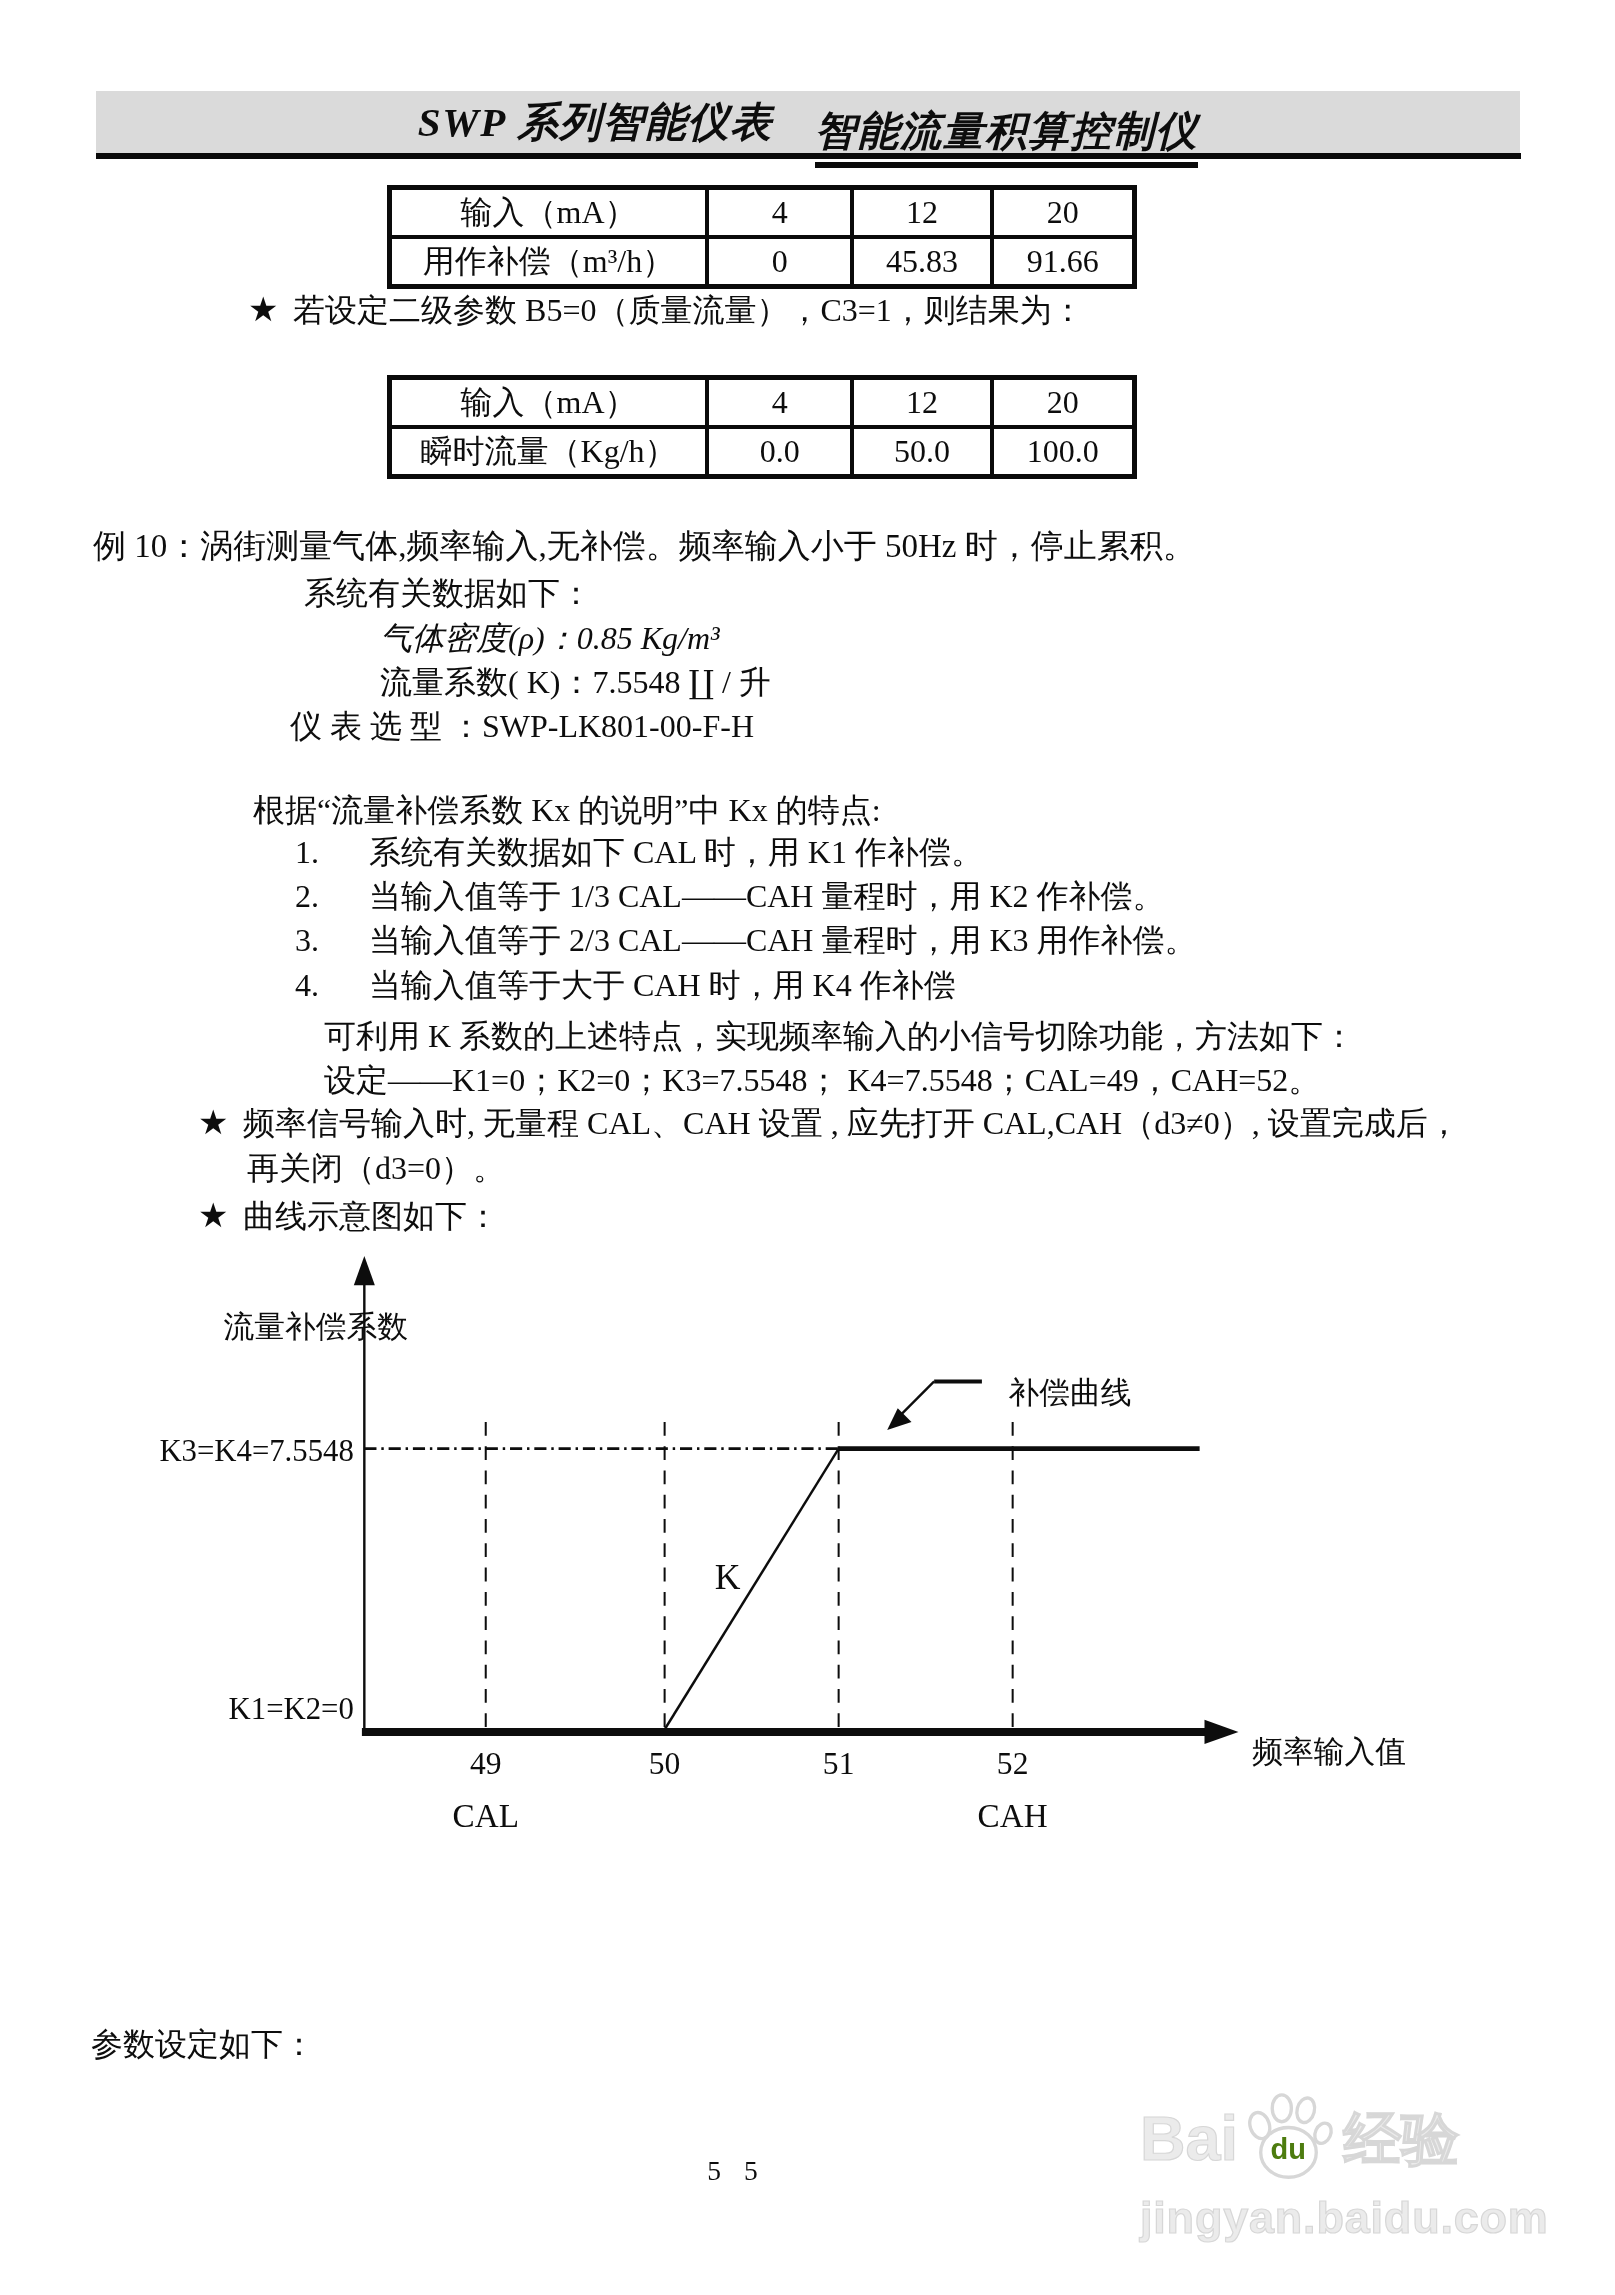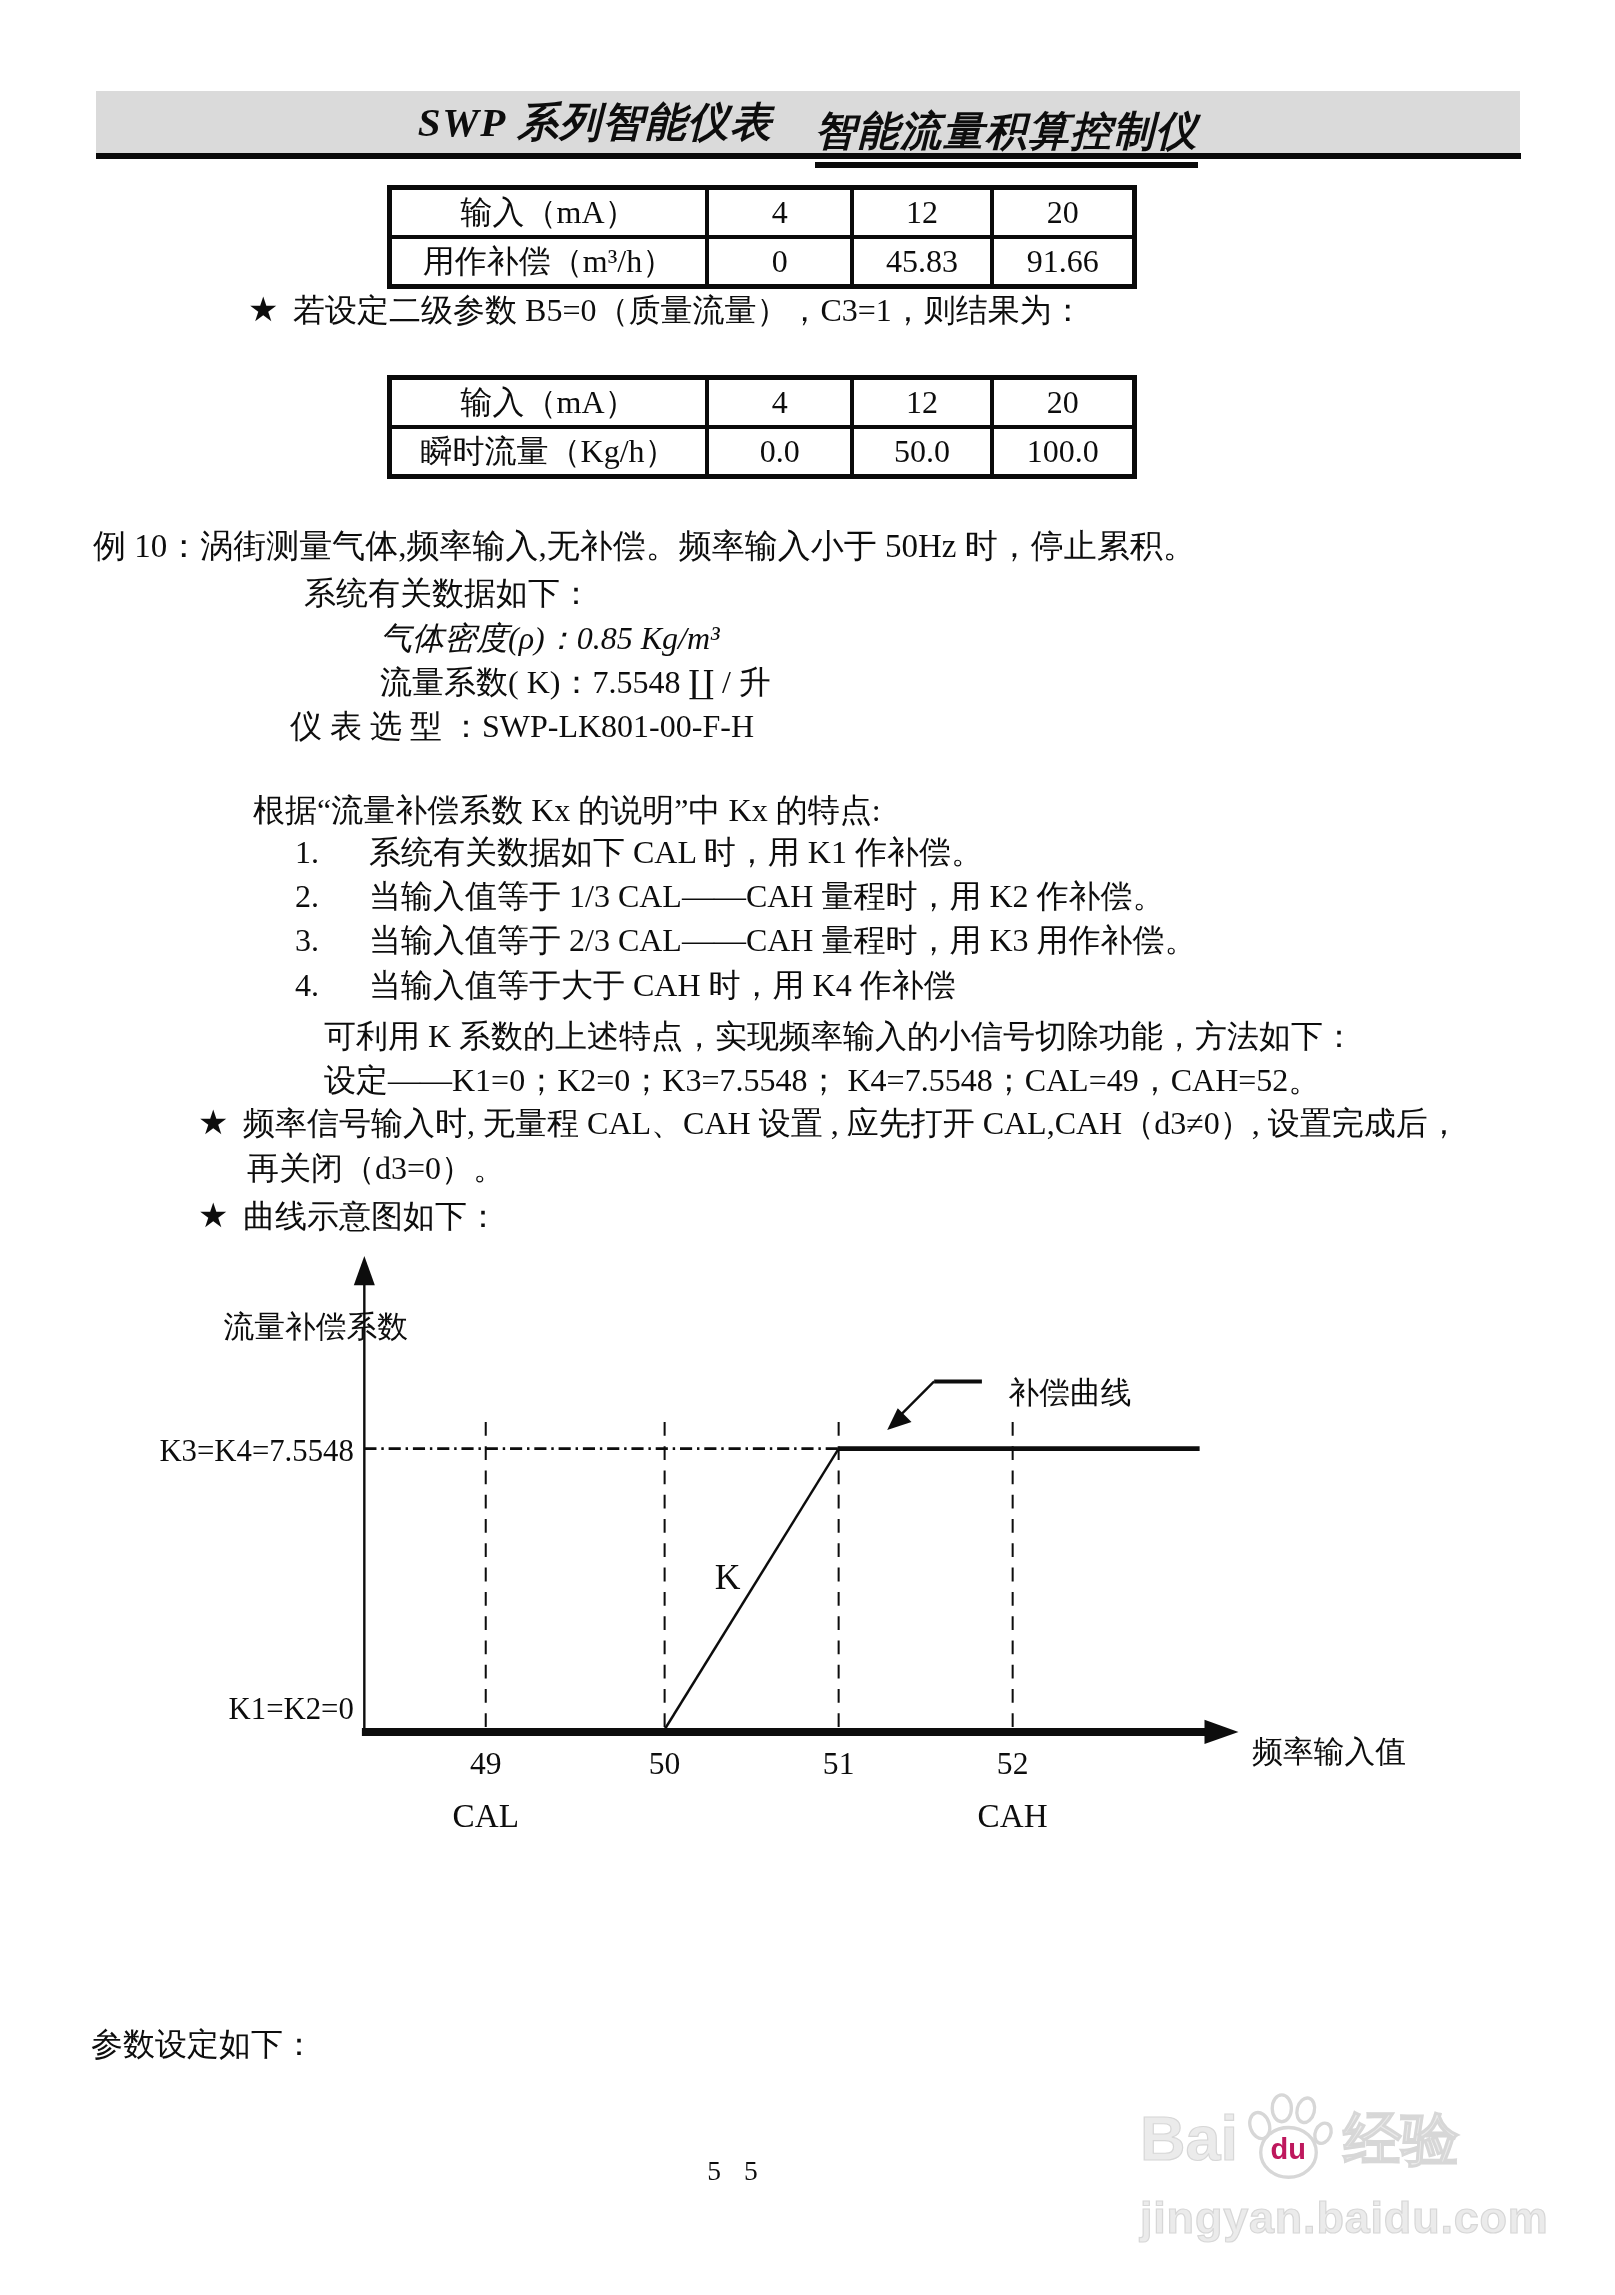--- a/index.html
+++ b/index.html
@@ -26,21 +26,21 @@
   
   .chart{position:absolute;left:81px;top:1256px;}
   .chart text{font-family:"Liberation Serif","DejaVu Serif","DejaVu Sans",serif;fill:#0d0d0d;}
   
   .pagenum{position:absolute;left:0;top:2155px;width:1473px;text-align:center;font-size:27.5px;letter-spacing:8px;}
   .watermark{position:absolute;left:1140px;top:2093px;width:421px;
     font-family:"Liberation Sans","DejaVu Sans",sans-serif;
     color:#ebebeb;-webkit-text-stroke:1.2px #d7d7d7;}
   .wm-row1{display:flex;align-items:center;font-size:63px;font-weight:bold;line-height:1;}
   .wm-paw{position:relative;width:97px;height:91px;margin:0 1.6px;}
-  .wm-du{position:absolute;left:50%;top:62%;transform:translate(-50%,-50%);font-size:29px;font-weight:bold;color:#be185d;-webkit-text-stroke:0;}
+  .wm-du{position:absolute;left:50%;top:62%;transform:translate(-50%,-50%);font-size:29px;font-weight:bold;color:#4d7c0f;-webkit-text-stroke:0;}
   .wm-jing{font-size:58px;margin-left:4.9px;}
   .wm-row2{font-size:45px;font-weight:bold;margin-top:8px;letter-spacing:0.8px;}
 </style>
 </head>
 <body>
 
 <div class="page">
 
   <div class="band">
     <span class="t">SWP 系列智能仪表</span>

